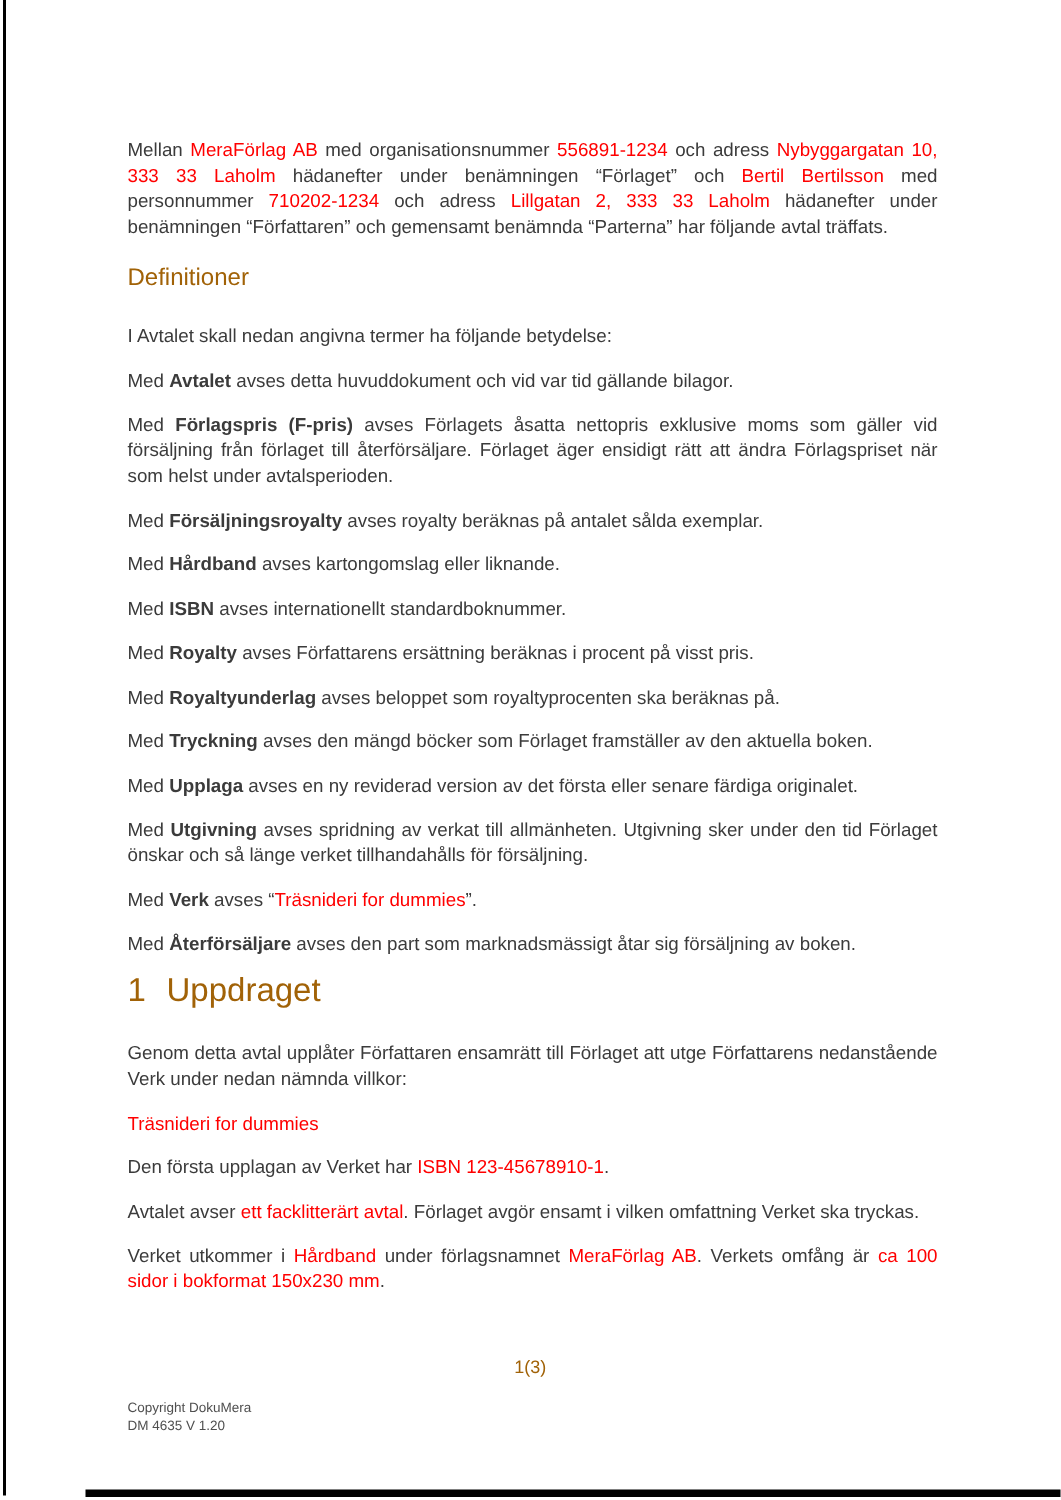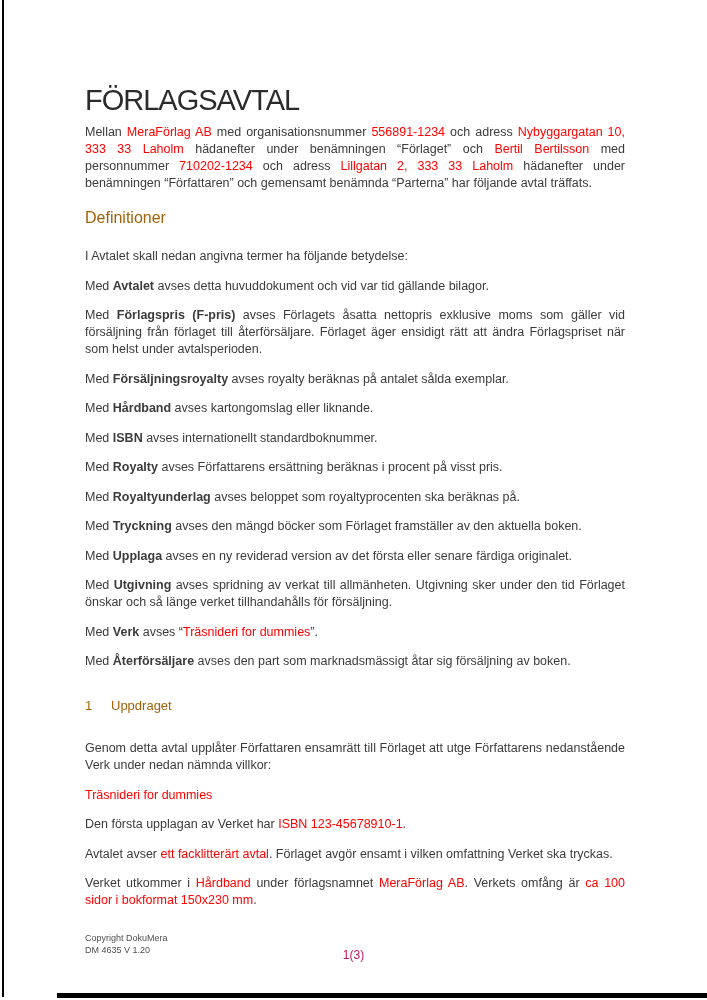--- a/index.html
+++ b/index.html
@@ -24,44 +24,43 @@
   }
   .para{
     font-size:12.5px;line-height:17px;margin:12.5px 0 0 0;
     text-align:justify;color:var(--body);
   }
   .para.first{margin-top:8px;}
   .h2{
     font-size:16px;font-weight:400;color:#a16207;line-height:20px;
     margin:16px 0 0 0;letter-spacing:0;
   }
-  .h2.numbered{margin-top:26px;font-size:13px;}
+  .h2.numbered{margin-top:12px;font-size:22px;}
   .h2 .num{display:inline-block;width:26px;}
   .lead{margin-top:20px;}
   .sec-para.first{margin-top:24px;}
   span.red{color:var(--red);}
   span.bold{font-weight:700;}
   span.plain{color:inherit;}
   .page-number{
-    position:absolute;left:0;top:948px;width:707px;text-align:center;
-    font-size:12px;color:#be185d;
+    position:absolute;left:0;top:904px;width:707px;text-align:center;
+    font-size:12px;color:#a16207;
   }
   .copyright{
     position:absolute;left:85px;top:933px;font-size:9px;line-height:11.5px;
     color:var(--muted);
   }
 </style>
 </head>
 <body>
 
 <div class="edge-left"></div>
 <div class="edge-bottom"></div>
 
 <div class="content">
-  <h1 class="doc-title">FÖRLAGSAVTAL</h1>
 
   <p class="para first"><span class="plain">Mellan </span><span class="red">MeraFörlag AB</span><span class="plain"> med organisationsnummer </span><span class="red">556891-1234</span><span class="plain"> och adress </span><span class="red">Nybyggargatan 10, 333 33 Laholm</span><span class="plain"> hädanefter under benämningen “Förlaget” och </span><span class="red">Bertil Bertilsson</span><span class="plain"> med personnummer </span><span class="red">710202-1234</span><span class="plain"> och adress </span><span class="red">Lillgatan 2, 333 33 Laholm</span><span class="plain"> hädanefter under benämningen “Författaren” och gemensamt benämnda “Parterna” har följande avtal träffats.</span></p>
 
   <h2 class="h2">Definitioner</h2>
   <p class="para lead">I Avtalet skall nedan angivna termer ha följande betydelse:</p>
 
   <div>
       <p class="para"><span class="plain">Med </span><span class="bold">Avtalet</span><span class="plain"> avses detta huvuddokument och vid var tid gällande bilagor.</span></p>
       <p class="para"><span class="plain">Med </span><span class="bold">Förlagspris (F-pris)</span><span class="plain"> avses Förlagets åsatta nettopris exklusive moms som gäller vid försäljning från förlaget till återförsäljare. Förlaget äger ensidigt rätt att ändra Förlagspriset när som helst under avtalsperioden.</span></p>
       <p class="para"><span class="plain">Med </span><span class="bold">Försäljningsroyalty</span><span class="plain"> avses royalty beräknas på antalet sålda exemplar.</span></p>

